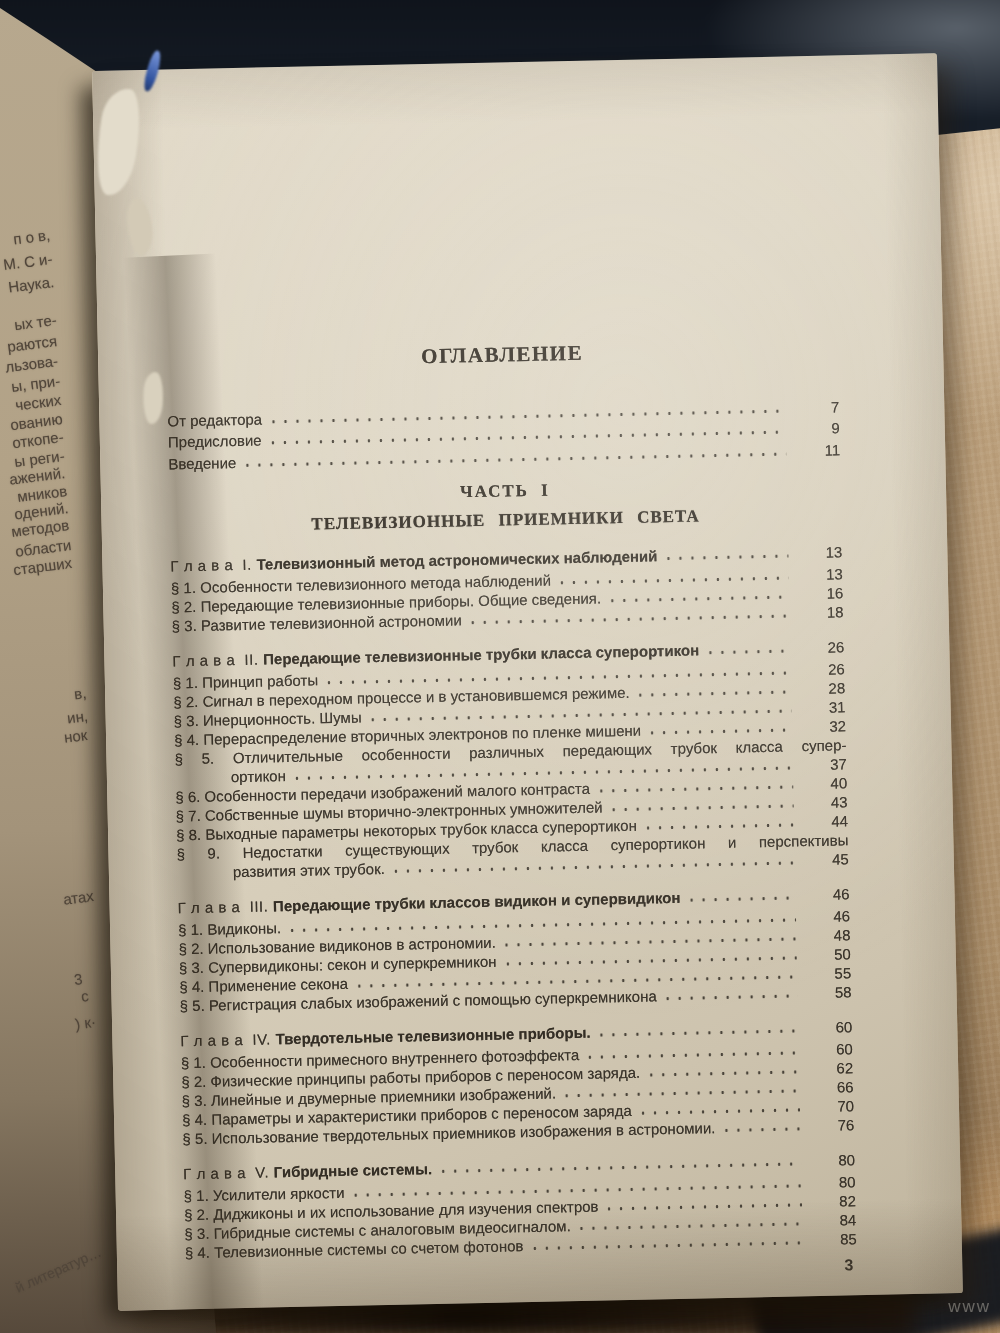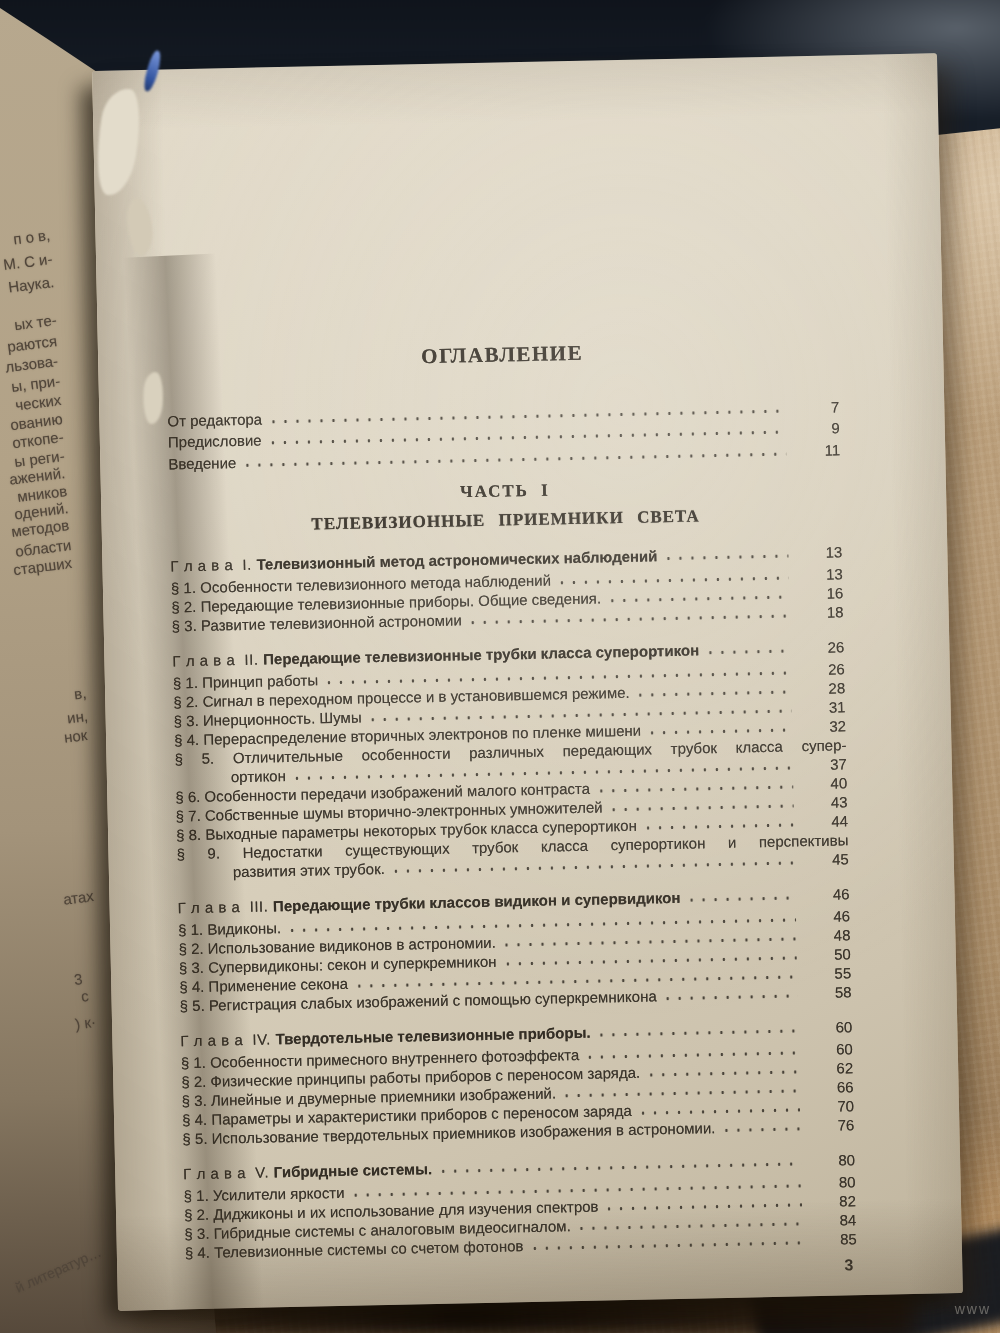--- a/index.html
+++ b/index.html
@@ -87,21 +87,21 @@
     text-shadow:0 0 .7px rgba(50,44,35,.85);}
   .chapter{margin-top:14px;}
   .chapter .row{height:19px;}
   .chapter .row.head{height:21px;margin-bottom:3px;}
   .pre{white-space:pre;letter-spacing:.5px;}
   .htitle{font-weight:700;white-space:pre;color:#342e25;}
   .row.fill .lbl{white-space:normal;width:100%;text-align:justify;text-align-last:justify;}
   .row.cont .lbl{padding-left:56px;}
   .folio{margin-top:9px;text-align:right;padding-right:4px;font-size:16px;
     font-weight:600;color:#3a342b;}
-  .watermark{position:absolute;right:9px;bottom:16px;z-index:9;font-size:14px;
+  .watermark{position:absolute;right:9px;bottom:16px;z-index:9;font-size:17px;
     letter-spacing:2px;color:rgba(232,226,214,.38);font-family:"Liberation Sans",sans-serif;}
 </style>
 </head>
 <body>
 
 <div id="canvas">
   <div class="fur-bg"></div>
   <div class="fur-tex"></div>
   <div class="navy-top"></div>
   <div class="navy-corner"></div>

